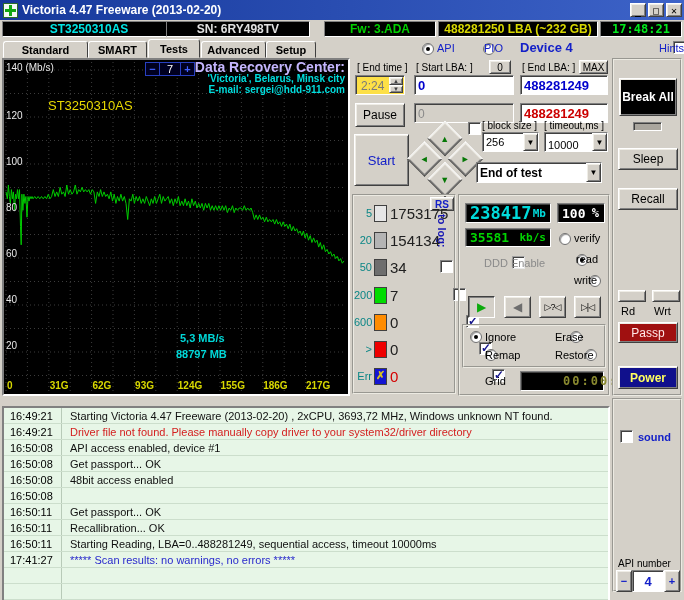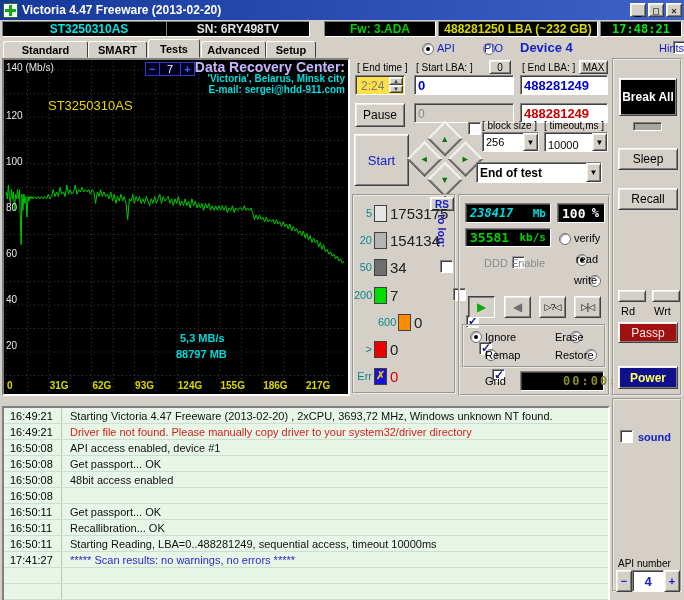--- a/index.html
+++ b/index.html
@@ -289,39 +289,39 @@
           <span class="cnt-block" style="background: rgb(180, 180, 180);"></span>
           <span class="cnt-num" style="color: rgb(32, 32, 32);">154134</span>
         </div><div class="cnt-row" style="top: 62px; width: 100px;">
           <span class="cnt-lbl">50</span>
           <span class="cnt-block" style="background: rgb(110, 110, 110);"></span>
           <span class="cnt-num" style="color: rgb(32, 32, 32);">34</span>
         </div><span class="checkbox abs" style="left: 86px; top: 64px;"></span><div class="cnt-row" style="top: 90px; width: 100px;">
           <span class="cnt-lbl">200</span>
           <span class="cnt-block" style="background: rgb(0, 220, 0);"></span>
           <span class="cnt-num" style="color: rgb(32, 32, 32);">7</span>
-        </div><span class="checkbox abs" style="left: 86px; top: 92px;"></span><div class="cnt-row" style="top: 117px; width: 100px; margin-left: 24px;">
+        </div><span class="checkbox abs" style="left: 86px; top: 92px;"></span><div class="cnt-row" style="top: 117px; width: 100px;">
           <span class="cnt-lbl">600</span>
           <span class="cnt-block" style="background: rgb(255, 140, 0);"></span>
           <span class="cnt-num" style="color: rgb(32, 32, 32);">0</span>
         </div><span class="checkbox abs checked" style="left: 86px; top: 119px;"></span><div class="cnt-row" style="top: 144px; width: 100px;">
           <span class="cnt-lbl">&gt;</span>
           <span class="cnt-block" style="background: rgb(238, 0, 0);"></span>
           <span class="cnt-num" style="color: rgb(32, 32, 32);">0</span>
         </div><span class="checkbox abs checked" style="left: 86px; top: 146px;"></span><div class="cnt-row" style="top: 171px; width: 100px;">
           <span class="cnt-lbl">Err</span>
           <span class="cnt-block" style="background: rgb(20, 20, 210); color: rgb(216, 192, 32); font-weight: bold; font-size: 11px; text-align: center;">✗</span>
           <span class="cnt-num" style="color: rgb(212, 0, 0);">0</span>
         </div><span class="checkbox abs checked" style="left: 86px; top: 173px;"></span></div>
   </div>
 
   
   <div id="status" class="etched">
     <div class="lcd abs" style="left:5px;top:7px;width:86px;height:20px;">
-      <span style="color:#00dcdc;font-size:12px;margin-left:4px;font-style:italic;">238417</span>
+      <span style="color:#00dcdc;font-size:17px;margin-left:4px;">238417</span>
       <span style="color:#00dcdc;font-size:11px;margin-left:auto;margin-right:4px;">Mb</span>
     </div>
     <div class="lcd abs" style="left:97px;top:7px;width:48px;height:20px;">
       <span style="color:#fff;font-size:13px;margin-left:4px;">100</span>
       <span style="color:#fff;font-size:12px;margin-left:auto;margin-right:5px;">%</span>
     </div>
     <div class="lcd abs" style="left:5px;top:32px;width:86px;height:19px;">
       <span style="color:#00d400;font-size:13px;margin-left:4px;">35581</span>
       <span style="color:#00d400;font-size:11px;margin-left:auto;margin-right:4px;">kb/s</span>
     </div>

